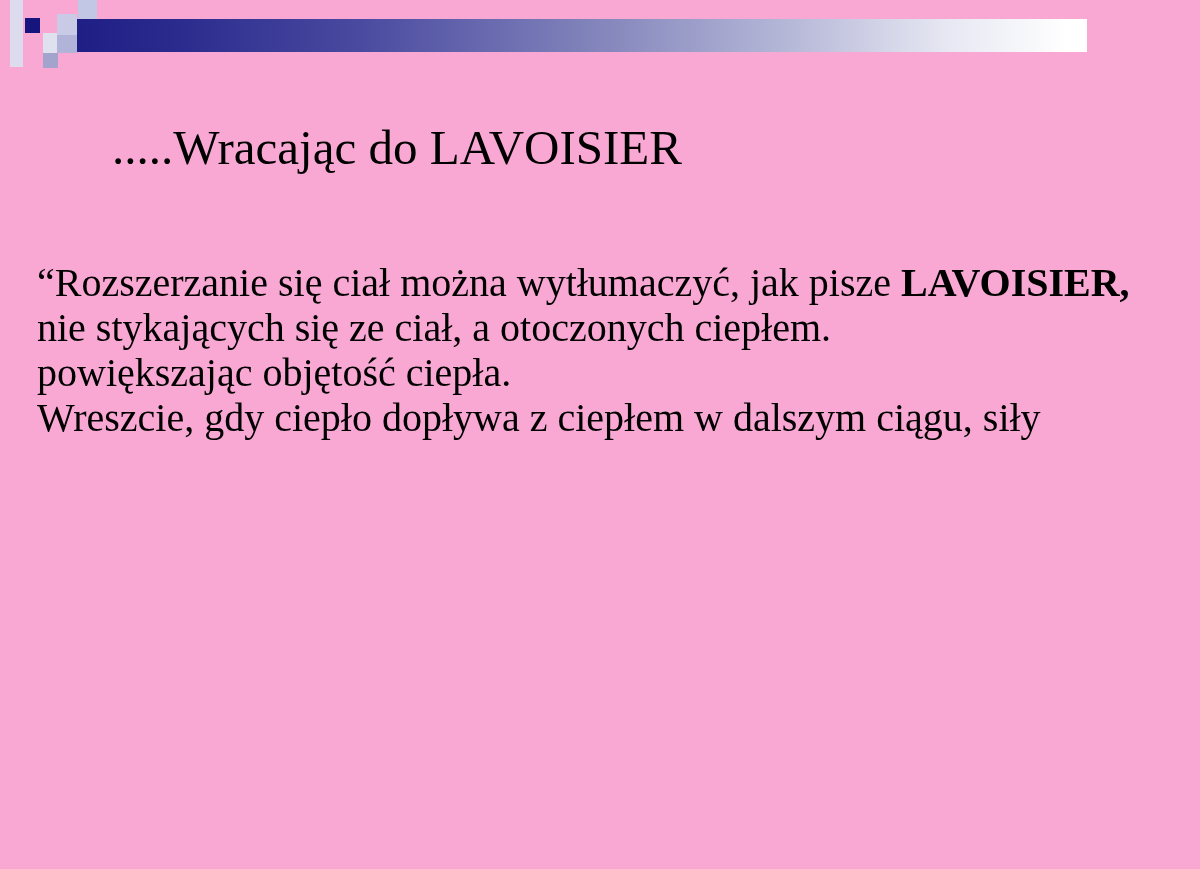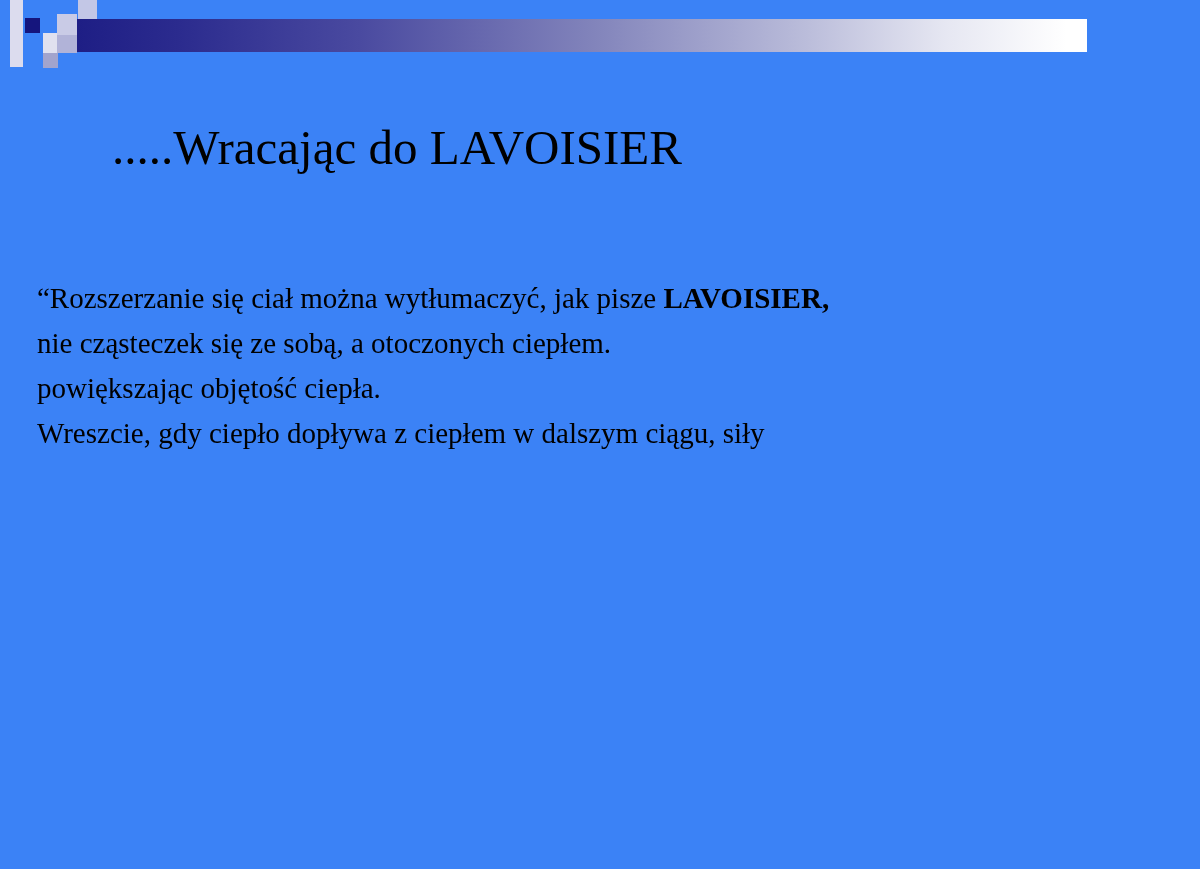--- a/index.html
+++ b/index.html
@@ -4,21 +4,21 @@
 <style>
   html, body {
     margin: 0;
     padding: 0;
     background: #ffffff;
   }
   .slide {
     position: relative;
     width: 1200px;
     height: 869px;
-    background: #3b82f6;
+    background: #f9a8d4;
     overflow: hidden;
     font-family: "Liberation Serif", "DejaVu Serif", serif;
     color: #000000;
   }
   
   .deco { position: absolute; }
   .deco-vbar        { left: 10px; top: 0;    width: 13px; height: 67px; background: #dcdcee; }
   .deco-navy-sq     { left: 25px; top: 18px; width: 15px; height: 15px; background: #15157d; }
   .deco-pale-top-sq { left: 78px; top: 0;    width: 19px; height: 19px; background: #c3c7e6; }
   .deco-peri-sq     { left: 57px; top: 14px; width: 20px; height: 21px; background: #c9cbe6; }
@@ -37,22 +37,22 @@
     left: 112px;
     top: 117px;
     font-size: 49px;
     line-height: 1.25;
     white-space: nowrap;
   }
   
   .body-block {
     position: absolute;
     left: 37px;
-    top: 276px;
-    font-size: 29px;
+    top: 260px;
+    font-size: 40px;
     line-height: 45px;
   }
   .body-line { white-space: nowrap; }
   .bold { font-weight: bold; }
 </style>
 </head>
 <body>
 
 <div class="slide">
 
@@ -62,18 +62,18 @@
   <div class="deco deco-deep-sq"></div>
   <div class="deco deco-peri-sq"></div>
   <div class="deco deco-med-sq"></div>
   <div class="deco deco-pale-top-sq"></div>
   <div class="deco deco-main-bar"></div>
 
   <div class="title">.....Wracając do LAVOISIER</div>
 
   <div class="body-block">
     <div class="body-line"><span>“Rozszerzanie się ciał można wytłumaczyć, jak pisze </span><span class="bold">LAVOISIER,</span></div>
-    <div class="body-line">nie cząsteczek się ze sobą, a otoczonych ciepłem.</div>
+    <div class="body-line">nie stykających się ze ciał, a otoczonych ciepłem.</div>
     <div class="body-line">powiększając objętość ciepła.</div>
     <div class="body-line">Wreszcie, gdy ciepło dopływa z ciepłem w dalszym ciągu, siły</div>
   </div>
 
 </div>
 
 </body></html>

